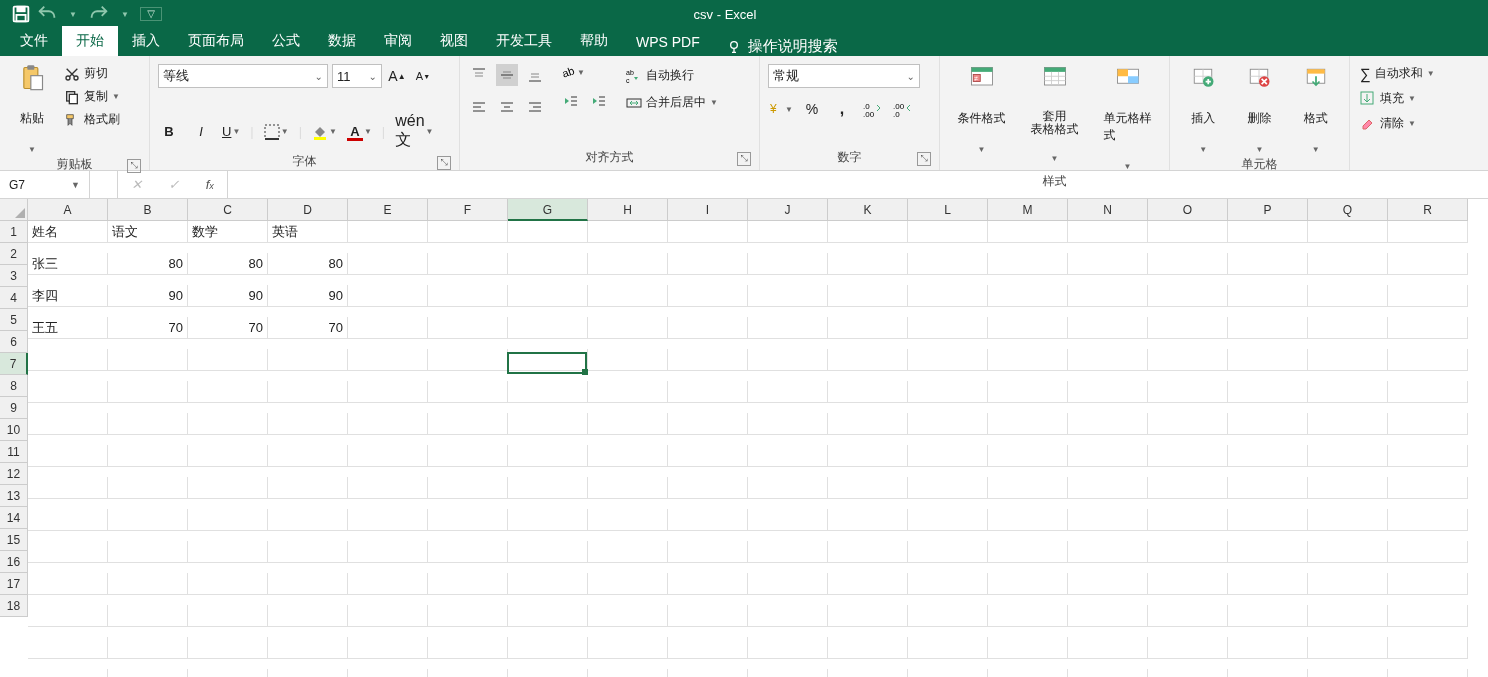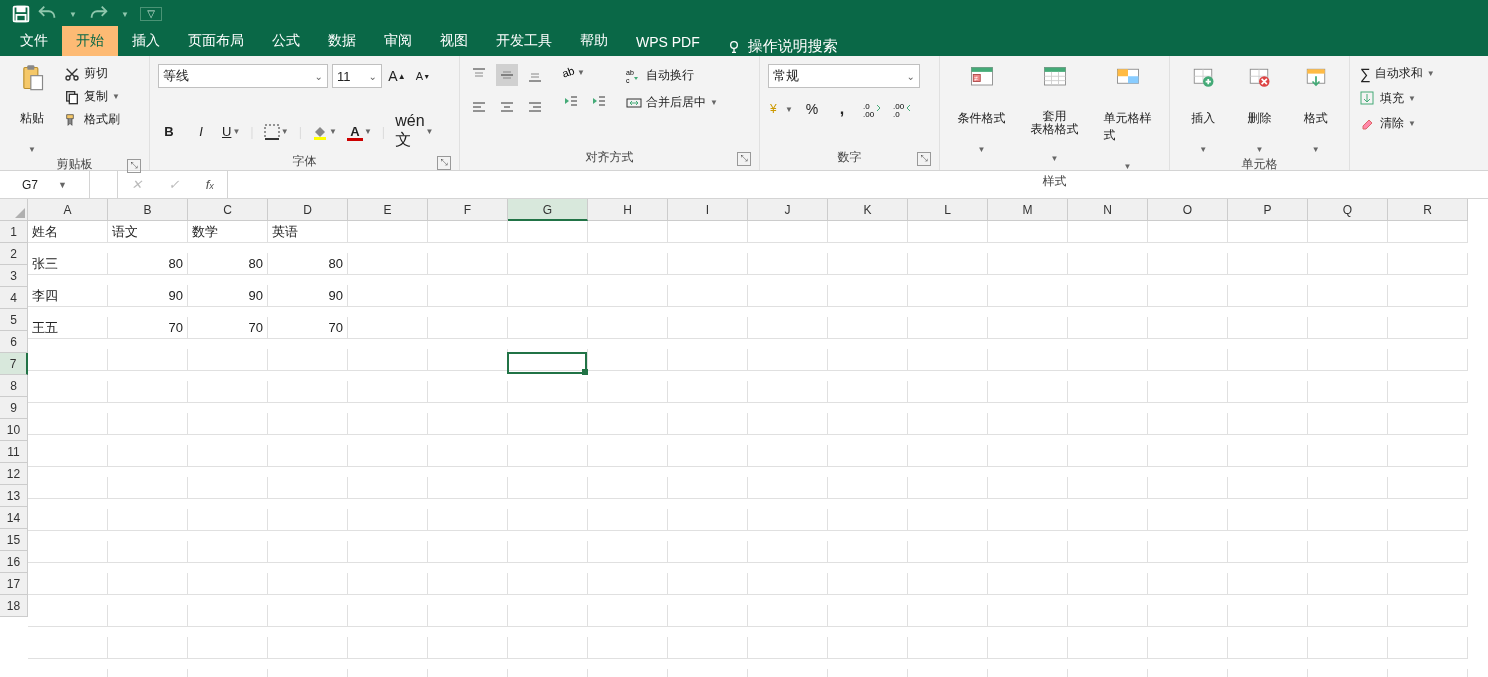--- a/index.html
+++ b/index.html
@@ -3,41 +3,41 @@
 <meta charset="utf-8">
 <style>
   * { box-sizing: border-box; margin: 0; padding: 0; }
   body { font-family: "Microsoft YaHei", "Segoe UI", sans-serif; font-size: 13px; color: #222; background: #fff; user-select: none; width: 1488px; height: 677px; overflow: hidden; }
   .titlebar { background: #0a6847; height: 28px; display: flex; align-items: center; color: #fff; font-size: 12px; }
   .qat { display: flex; align-items: center; gap: 4px; padding-left: 10px; }
   .qat span { display: inline-flex; align-items: center; justify-content: center; width: 22px; height: 22px; cursor: pointer; }
   .title-center { flex: 1; text-align: center; font-size: 13px; }
   .tabstrip { background: #0a6847; height: 28px; display: flex; align-items: flex-end; color: #fff; font-size: 14px; padding-left: 6px; gap: 0; }
   .tab { padding: 6px 14px; cursor: pointer; }
-  .tab.active { background: #fdba74; color: #0a6847; }
+  .tab.active { background: #ffffff; color: #0a6847; }
   .tell-me { display: flex; align-items: center; gap: 6px; padding: 0 12px; font-size: 15px; }
   .tell-me svg { width: 16px; height: 16px; }
   .ribbon { background: #f3f3f3; border-bottom: 1px solid #d4d4d4; height: 115px; display: flex; }
   .group { border-right: 1px solid #e0e0e0; padding: 4px 8px 2px 8px; display: flex; flex-direction: column; justify-content: space-between; }
   .group-body { display: flex; align-items: flex-start; gap: 6px; flex: 1; }
   .group-title { text-align: center; font-size: 12px; color: #444; padding: 2px 0; position: relative; }
   .launcher { position: absolute; right: 0; bottom: 2px; width: 14px; height: 14px; border: 1px solid #999; font-size: 9px; line-height: 10px; text-align: center; cursor: pointer; color: #555; }
   .big-btn { display: flex; flex-direction: column; align-items: center; justify-content: center; width: 48px; cursor: pointer; font-size: 12px; gap: 18px; padding-top: 4px; }
   .big-btn svg { width: 28px; height: 28px; }
   .vstack { display: flex; flex-direction: column; gap: 4px; }
   .row-btn { font-size: 12px; cursor: pointer; display: flex; align-items: center; gap: 4px; padding: 1px 2px; }
   .row-btn svg { width: 16px; height: 16px; }
   .font-row { display: flex; align-items: center; gap: 4px; }
   .combo { border: 1px solid #c0c0c0; background: #fff; height: 24px; display: flex; align-items: center; padding: 0 4px; font-size: 13px; cursor: pointer; }
   .combo .arrow { margin-left: auto; font-size: 10px; color: #666; }
   .icon-btn { width: 22px; height: 22px; display: inline-flex; align-items: center; justify-content: center; cursor: pointer; }
   .icon-split { display: inline-flex; align-items: center; cursor: pointer; }
   .icon-split .arrow { font-size: 8px; color: #666; margin-left: 1px; }
   .fmtbar { height: 28px; border-bottom: 1px solid #d4d4d4; display: flex; align-items: stretch; background: #fff; }
-  .namebox { width: 90px; border-right: 1px solid #d4d4d4; display: flex; align-items: center; padding: 0 22px; font-size: 12px; }
+  .namebox { width: 90px; border-right: 1px solid #d4d4d4; display: flex; align-items: center; padding: 0 9px; font-size: 12px; }
   .namebox .arrow { margin-left: auto; font-size: 9px; color: #666; }
   .fxzone { width: 110px; border-right: 1px solid #d4d4d4; display: flex; align-items: center; justify-content: space-around; color: #999; font-style: italic; }
   .fxinput { flex: 1; padding: 0 6px; }
   .grid { display: flex; height: calc(677px - 28px - 28px - 115px - 28px); overflow: hidden; }
   .corner { width: 28px; height: 22px; background: #f0f0f0; border-right: 1px solid #ccc; border-bottom: 1px solid #ccc; position: relative; }
   .corner::after { content: ""; position: absolute; right: 2px; bottom: 2px; border-style: solid; border-width: 0 0 10px 10px; border-color: transparent transparent #b0b0b0 transparent; }
   .colheads { display: flex; height: 22px; }
   .colhead { width: 80px; background: #f0f0f0; border-right: 1px solid #ccc; border-bottom: 1px solid #ccc; text-align: center; font-size: 12px; line-height: 22px; color: #333; }
   .colhead.active { background: #d8e8dc; border-bottom: 2px solid #217346; }
   .rows { display: flex; flex-direction: column; }
@@ -73,20 +73,21 @@
     <span style="font-size:8px;color:#8fc7ad">▼</span>
     <span>
       <svg viewBox="0 0 24 24" fill="none" stroke="#8fc7ad" stroke-width="2">
           <path d="M15 14l5-5-5-5"></path>
           <path d="M20 9H10a6 6 0 00-6 6v1"></path>
         </svg>
     </span>
     <span style="font-size:8px;color:#8fc7ad">▼</span>
     <span style="font-size:10px;color:#cfe6da;border:1px solid #4a9375;padding:0 3px;height:14px;line-height:12px">▽</span>
   </div>
+  <div class="title-center">csv  -  Excel</div>
   <div style="width:200px"></div>
 </div>
 
 <div class="tabstrip" id="tabstrip">
     <div class="tab">文件</div>
     <div class="tab active">开始</div>
     <div class="tab">插入</div>
     <div class="tab">页面布局</div>
     <div class="tab">公式</div>
     <div class="tab">数据</div>

